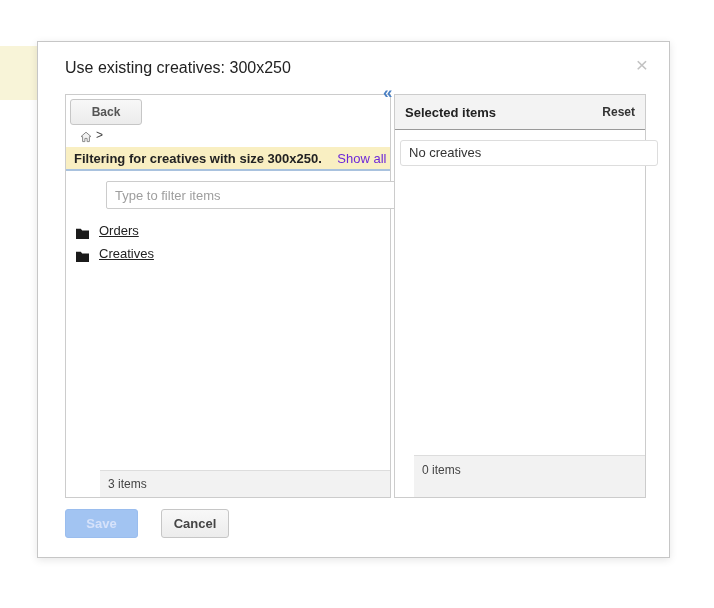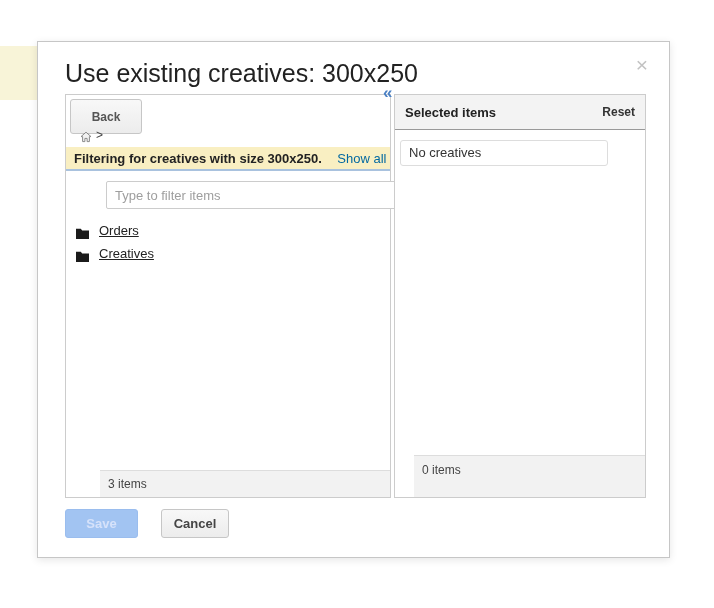--- a/index.html
+++ b/index.html
@@ -4,44 +4,44 @@
 <style>
   html,body { margin:0; padding:0; background:#fff; }
   body { font-family:"Liberation Sans", sans-serif; }
   #canvas { position:relative; width:714px; height:608px; background:#ffffff; overflow:hidden; }
 
   .yellow-strip { position:absolute; left:0; top:46px; width:38px; height:54px; background:#f8f4d8; }
 
   .dialog { position:absolute; left:37px; top:41px; width:633px; height:517px; box-sizing:border-box;
             background:#fff; border:1px solid #c6c6c6; box-shadow:0 2px 8px rgba(0,0,0,0.10); }
 
-  .dialog-title { position:absolute; left:27px; top:17px; font-size:25px; color:#222; white-space:nowrap; }
+  .dialog-title { position:absolute; left:27px; top:17px; font-size:16px; color:#222; white-space:nowrap; }
 
   .close-btn { position:absolute; right:17px; top:13px; width:20px; height:20px; font-size:21px; line-height:20px;
                text-align:center; color:#c2c2c2; cursor:pointer; user-select:none; }
 
   .collapse-handle { position:absolute; left:345px; top:44px; font-size:17px; line-height:14px; font-weight:bold;
                      color:#4a80c4; cursor:pointer; z-index:3; }
 
   .panel { position:absolute; top:52px; height:404px; box-sizing:border-box; background:#fff; border:1px solid #ccc; }
   .left-panel  { left:27px;  width:326px; }
   .right-panel { left:356px; width:252px; }
 
   
-  .back-btn { position:absolute; left:4px; top:4px; width:72px; height:35px; box-sizing:border-box;
+  .back-btn { position:absolute; left:4px; top:4px; width:72px; height:26px; box-sizing:border-box;
               background:linear-gradient(#f8f8f8,#ececec); border:1px solid #c6c6c6; border-radius:3px;
               font-family:"Liberation Sans", sans-serif; font-size:12px; font-weight:bold; color:#555; cursor:pointer; }
   .breadcrumb { position:absolute; left:14px; top:33px; height:14px; display:flex; align-items:center; }
   .breadcrumb .sep { font-size:12px; color:#444; margin-left:4px; }
   .home-icon { display:inline-block; width:12px; height:12px; cursor:pointer; }
 
   .notice { position:absolute; left:0; right:0; top:52px; height:22px; background:#f9efc2;
             border-bottom:2px solid #a9c2de; line-height:22px; padding-left:8px; white-space:nowrap; overflow:hidden; }
   .notice .n-text { font-size:13px; font-weight:bold; color:#222; }
-  .notice .n-action { font-size:13px; color:#0369a1; margin-left:11px; cursor:pointer; }
+  .notice .n-action { font-size:13px; color:#6d28d9; margin-left:11px; cursor:pointer; }
 
   .filter-input { position:absolute; left:4px; top:86px; width:319px; height:28px; box-sizing:border-box;
                   border:1px solid #ccc; border-radius:2px; padding:0 8px; font-family:"Liberation Sans", sans-serif;
                   font-size:13px; color:#333; outline:none;margin-left:36px; }
   .filter-input::placeholder { color:#9e9e9e; opacity:1; }
 
   .tree-list { position:absolute; left:0; right:0; top:124px; }
   .tree-row { display:flex; align-items:center; height:23px; padding-left:10px; cursor:pointer; }
   .tree-row .folder-icon { width:13px; height:11px; margin-right:10px; flex:0 0 auto; }
   .tree-row .row-label { font-size:13px; color:#222;text-decoration:underline; }
@@ -49,21 +49,21 @@
   .panel-footer { position:absolute; left:0; right:0; bottom:0; background:#f2f2f2; border-top:1px solid #ddd;
                   font-size:12px; color:#444; box-sizing:border-box; }
   .lp-footer { height:27px; line-height:26px; padding-left:8px;margin-left:34px; }
   .rp-footer { height:42px; padding:7px 0 0 8px;margin-left:19px; }
 
   
   .rp-header { position:absolute; left:0; right:0; top:0; height:34px; background:#f3f3f3;
                border-bottom:1px solid #999; line-height:34px; }
   .rp-header .rp-title { font-size:13px; font-weight:bold; color:#222; margin-left:10px; }
   .rp-header .rp-reset { float:right; font-size:12px; color:#333; margin-right:10px; cursor:pointer;font-weight:bold; }
-  .empty-box { position:absolute; left:5px; top:45px; width:208px; height:26px; box-sizing:border-box;
+  .empty-box { position:absolute; left:5px; top:45px; width:258px; height:26px; box-sizing:border-box;
                border:1px solid #ddd; border-radius:3px; background:#fff; line-height:24px; padding-left:8px;
                font-size:13px; color:#333; }
 
   
   .btn { position:absolute; top:467px; height:29px; box-sizing:border-box; border-radius:3px;
          font-family:"Liberation Sans", sans-serif; font-size:13px; font-weight:bold; cursor:pointer; }
   .save-btn { left:27px; width:73px; background:#a2c4f2; border:1px solid #9abdee; color:#d6e2fa; }
   .cancel-btn { left:123px; width:68px; background:linear-gradient(#f8f8f8,#ececec); border:1px solid #c6c6c6; color:#444; }
 </style>
 </head>

